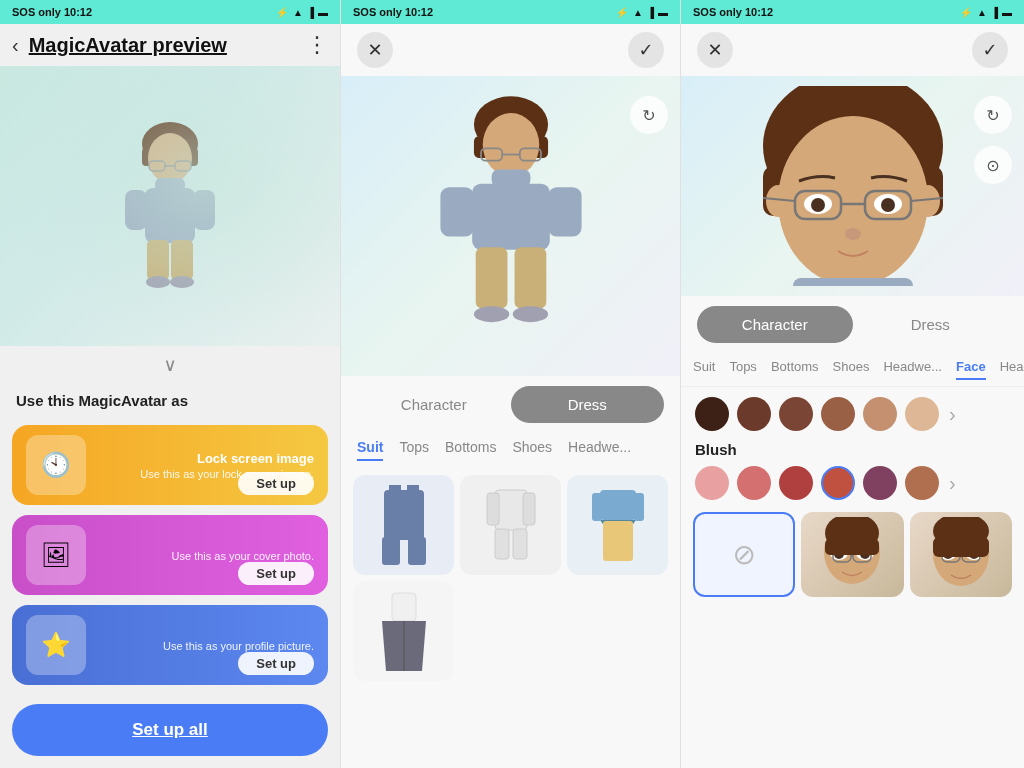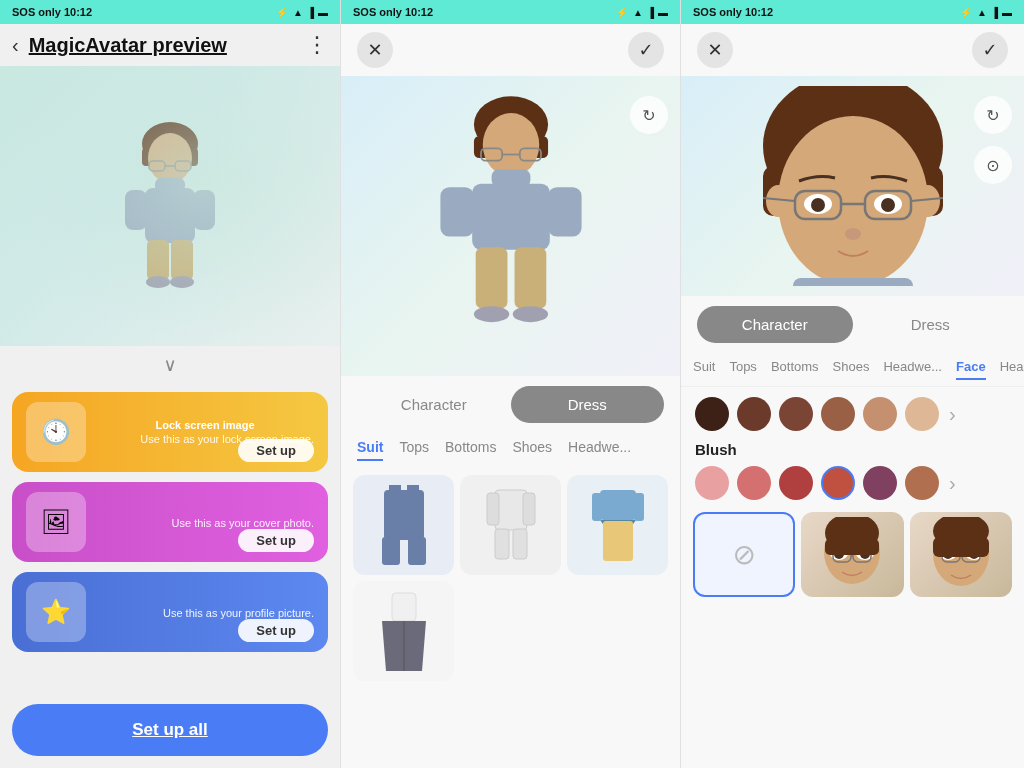--- a/index.html
+++ b/index.html
@@ -137,24 +137,24 @@
       align-items: center;
       justify-content: center;
       font-size: 28px;
     }
 
     .card-text {
       flex: 1;
       padding-left: 10px;
     }
     .card-title {
-      font-size: 11px;
+      font-size: 13px;
       font-weight: 700;
       color: white;
-      text-align: center;
+      text-align: right;
     }
     .card-subtitle {
       font-size: 11px;
       color: rgba(255,255,255,0.9);
       text-align: right;
       margin-top: 2px;
     }
 
     .card-setup-btn {
       position: absolute;
@@ -514,20 +514,21 @@
       <rect x="32" y="134" width="22" height="40" rx="5" fill="#c8b078"></rect>
       <rect x="56" y="134" width="22" height="40" rx="5" fill="#c8b078"></rect>
 
       <ellipse cx="43" cy="176" rx="12" ry="6" fill="#a0a0b0"></ellipse>
       <ellipse cx="67" cy="176" rx="12" ry="6" fill="#a0a0b0"></ellipse>
     </svg>
   </div>
 
   <div class="chevron-down">∨</div>
 
+  <div class="use-as-label">Use this MagicAvatar as</div>
 
   <div class="card-list">
 
     <div class="card card-orange">
       <div class="card-icon-area">
         <span style="font-size:24px">🕙</span>
       </div>
       <div class="card-text">
         <div class="card-title">Lock screen image</div>
         <div class="card-subtitle">Use this as your lock screen image.</div>

